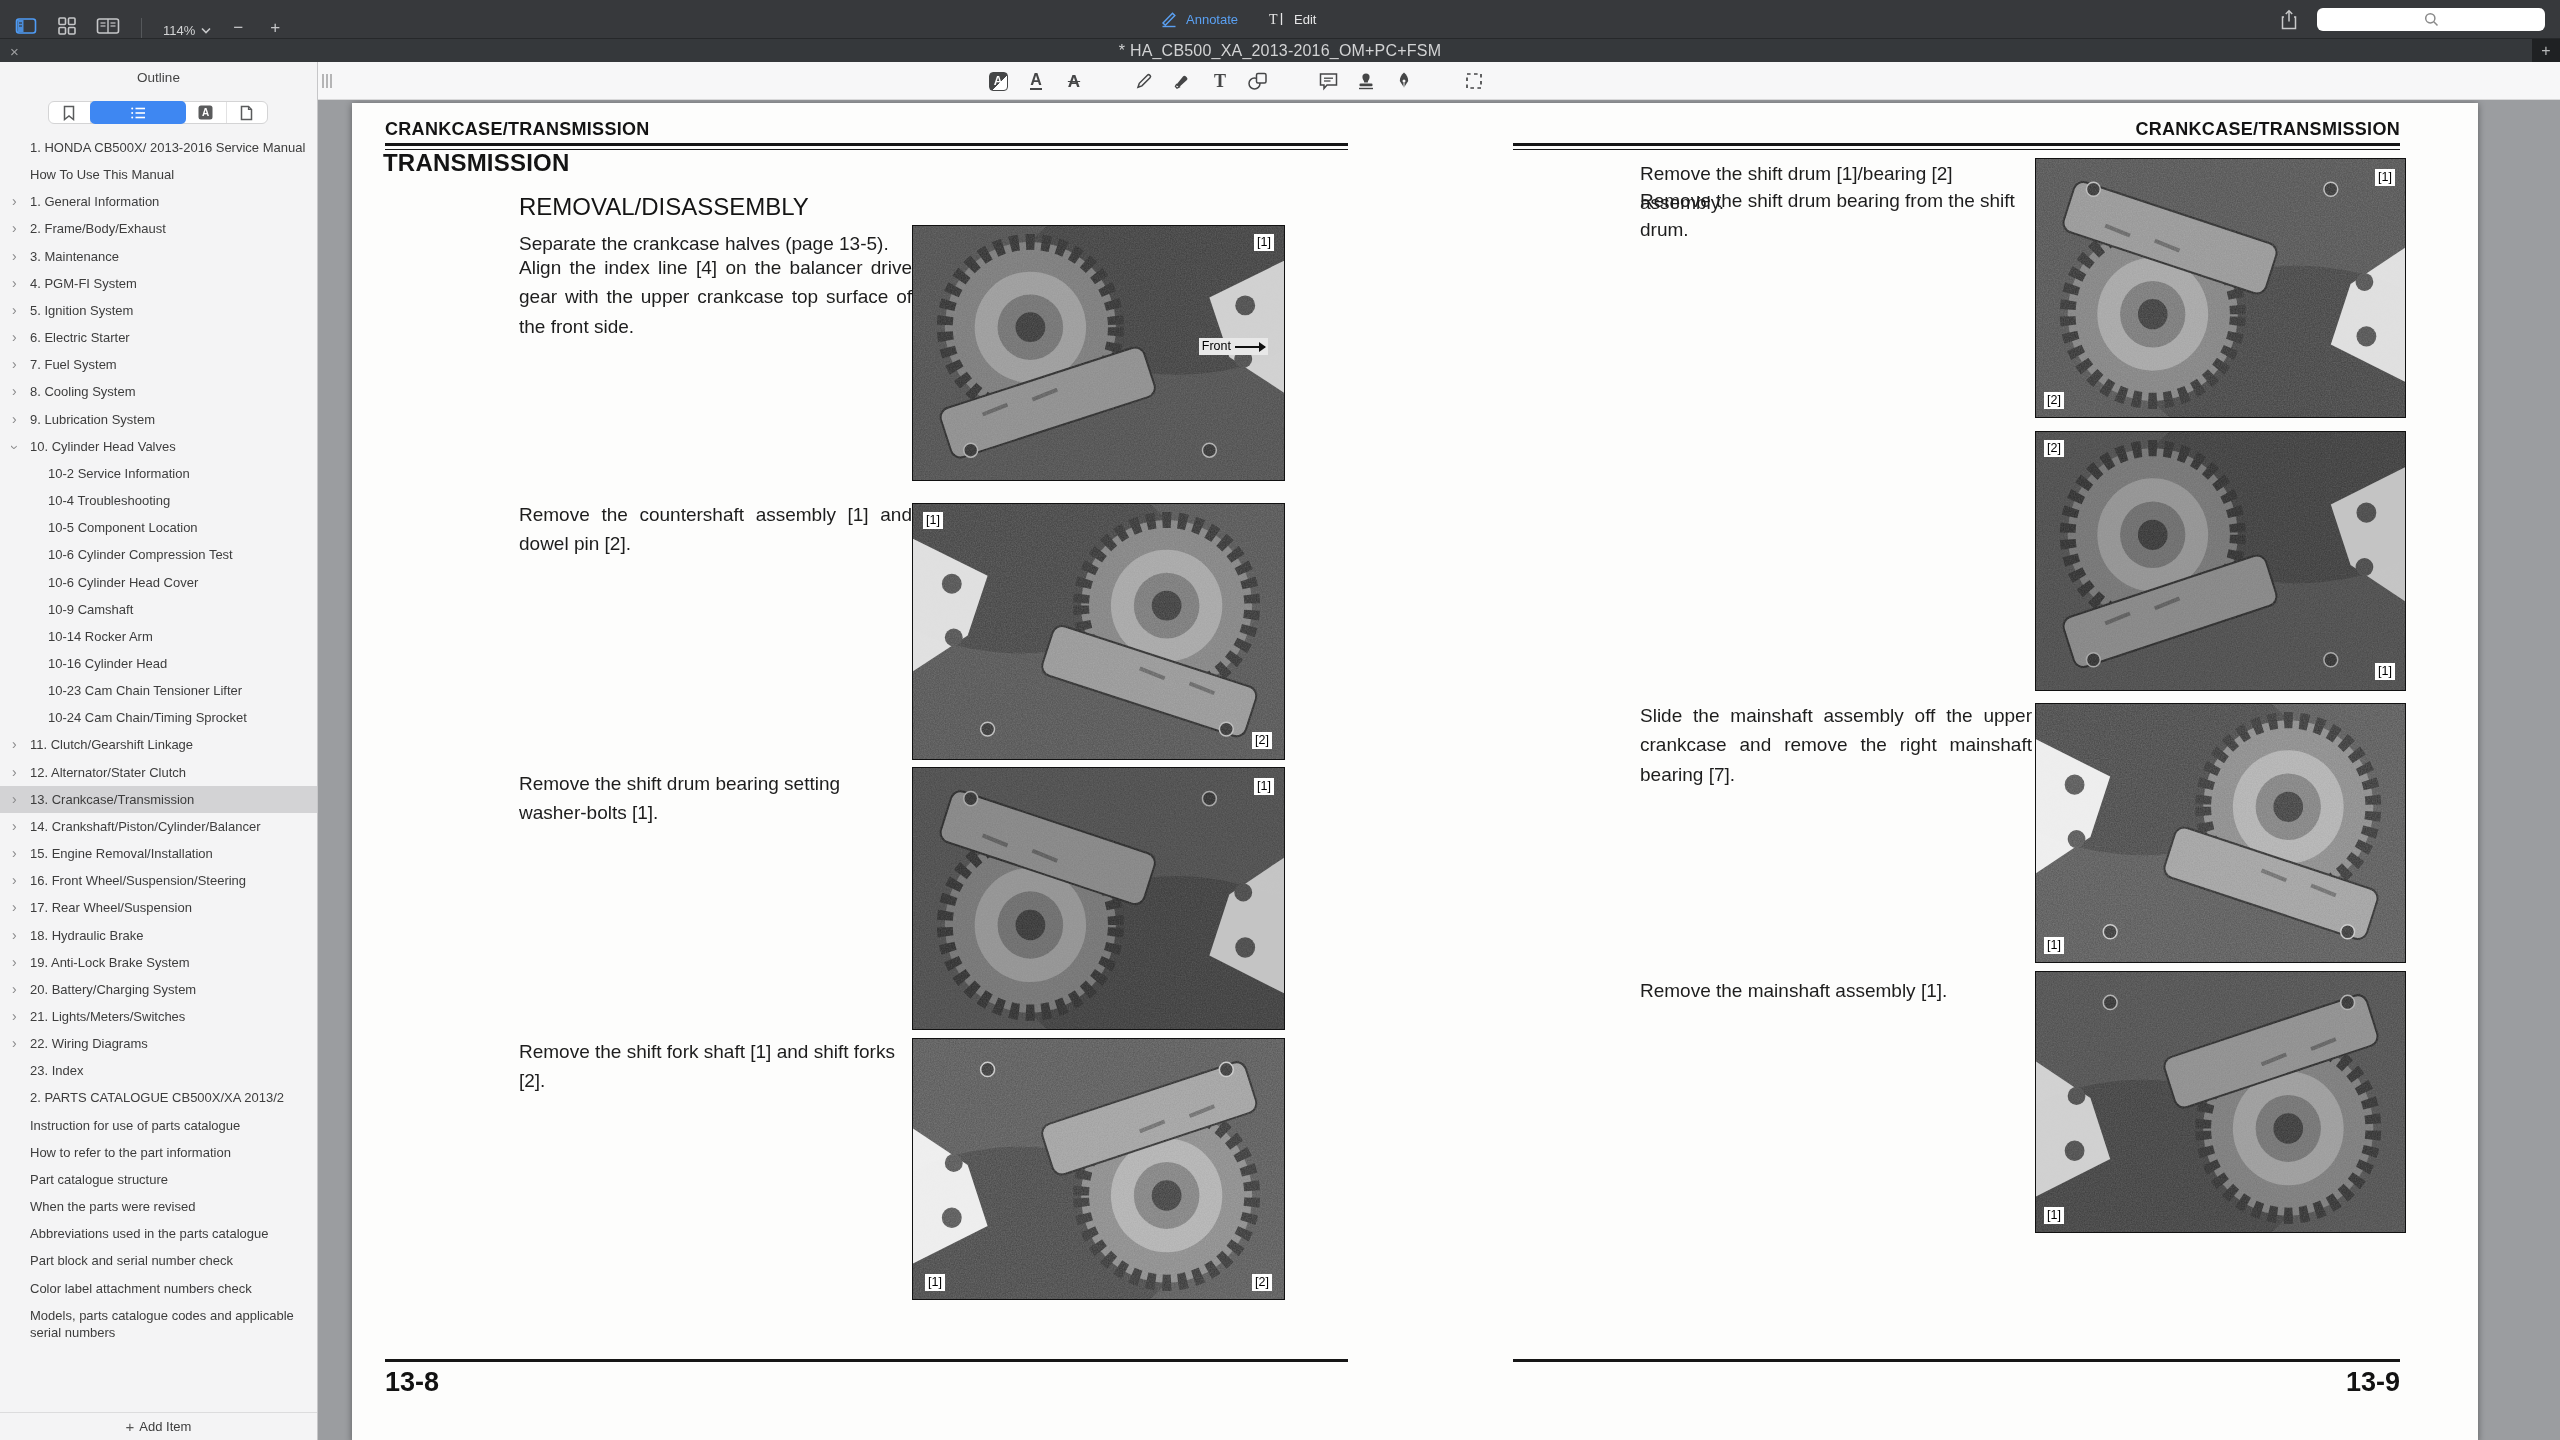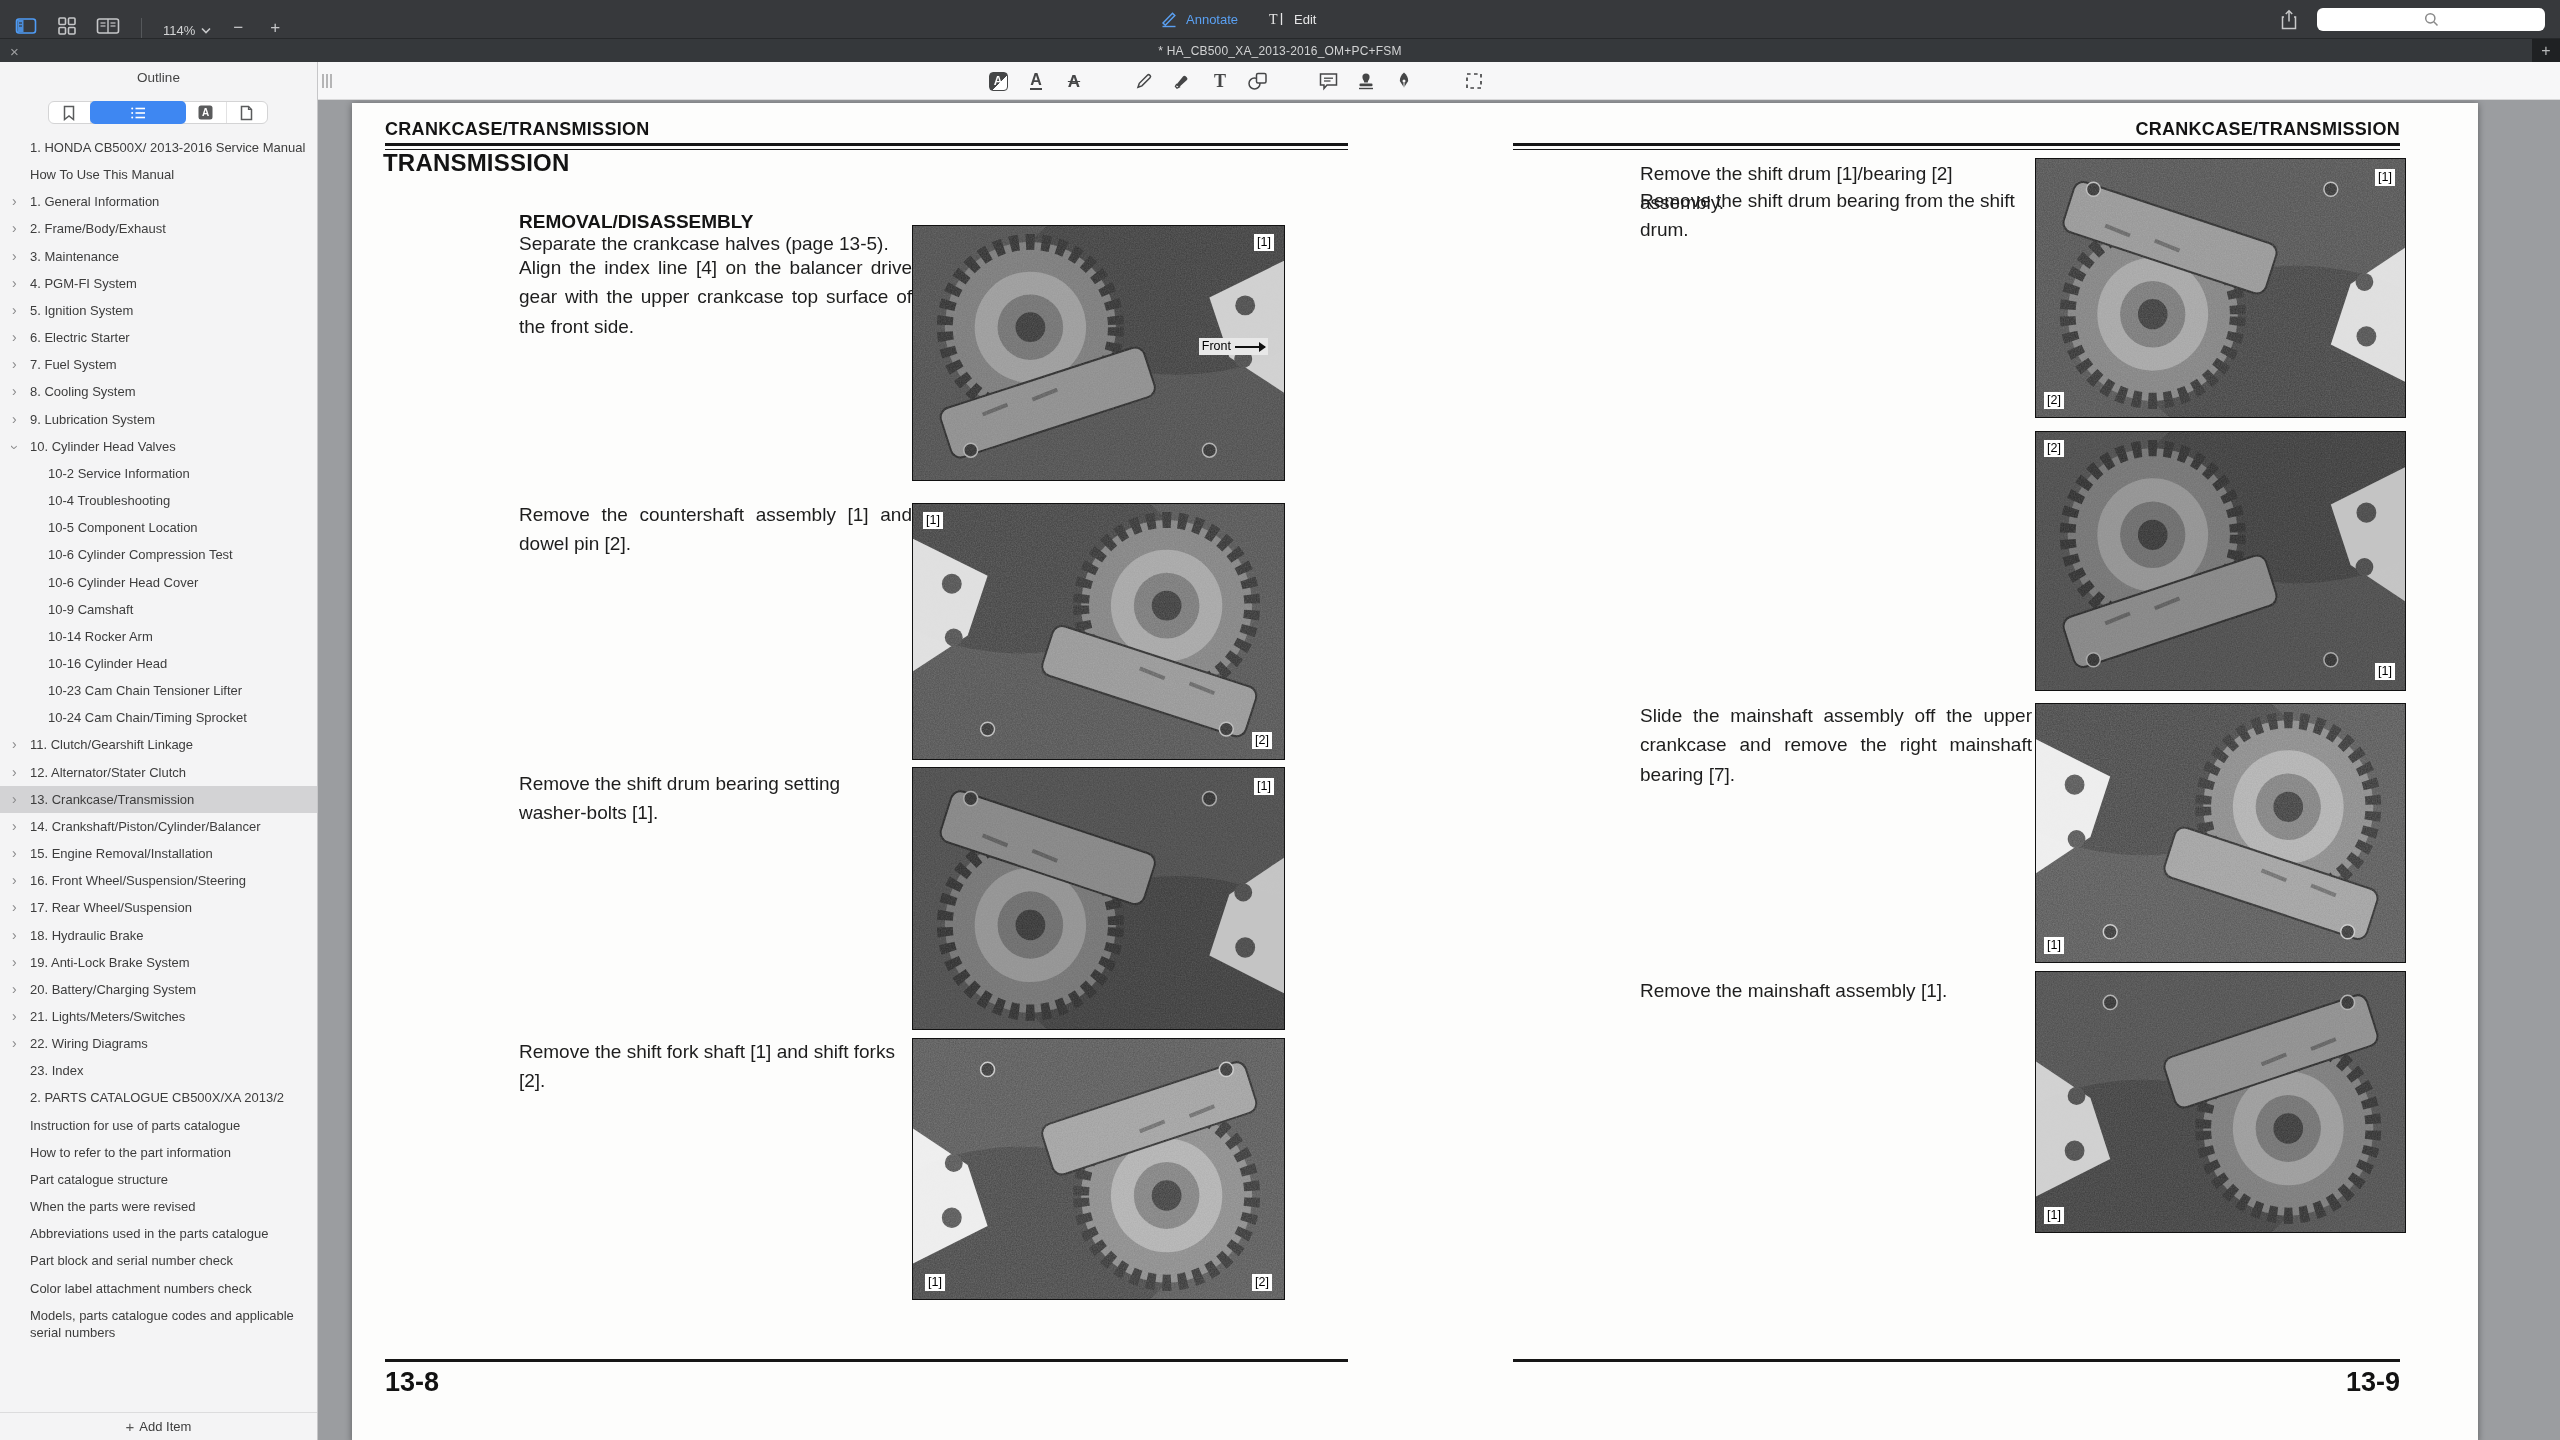--- a/index.html
+++ b/index.html
@@ -17,21 +17,21 @@
   .tb-center{position:absolute;left:1160px;top:0;height:38px;display:flex;align-items:center;gap:30px}
   .mode{display:flex;align-items:center;gap:8px;font-size:13px}
   .mode.annotate{color:#5aa0f2}
   .mode.edit{color:#e6e6e7}
   .tb-right{position:absolute;right:15px;top:0;height:38px;display:flex;align-items:center;gap:16px}
   .searchbox{width:228px;height:23px;background:#fff;border-radius:6px;display:flex;align-items:center;justify-content:center}
 
   .tabbar{position:absolute;left:0;top:38px;right:0;height:24px;background:#35383b;border-top:1px solid #26282a}
   .tab-close{position:absolute;left:10px;top:0;height:24px;display:flex;align-items:center;color:#9fa0a2;font-size:15px}
   .tab-title{position:absolute;left:0;right:0;top:0;height:24px;display:flex;align-items:center;justify-content:center;
-    color:#d2d3d4;font-size:12px;letter-spacing:.2px}
+    color:#d2d3d4;font-size:16px;letter-spacing:.2px}
   .newtab{position:absolute;right:0;top:0;width:28px;height:24px;background:#1f2123;display:flex;align-items:center;justify-content:center;
     color:#b8b9ba;font-size:16px}
 
   
   .main{position:absolute;top:62px;left:0;right:0;bottom:0}
   .sidebar{position:absolute;left:0;top:0;bottom:0;width:318px;background:#f4f4f5;border-right:1px solid #c6c6c8}
   .sb-title{position:absolute;top:8px;left:0;right:0;text-align:center;font-size:13.5px;color:#454545}
   .segctl{position:absolute;left:48px;top:39px;width:220px;height:23px;background:#fff;border:1px solid #d4d4d5;border-radius:6px;display:flex}
   .seg{flex:1;display:flex;align-items:center;justify-content:center;color:#5a5b5c;border-right:1px solid #e2e2e3}
   .seg:last-child{border-right:none}
@@ -61,21 +61,21 @@
   .a-T{font-family:"Liberation Serif",serif;font-size:18px;font-weight:bold;line-height:1}
 
   
   .doc{position:absolute;left:0;top:38px;right:0;bottom:0;background:#9b9da0;overflow:hidden}
   .spread{position:absolute;left:34px;top:3px;width:2126px;height:1339px;background:#fdfdfc;box-shadow:0 1px 7px rgba(0,0,0,.4)}
   .pg-header{position:absolute;top:16px;font-size:18px;font-weight:bold;color:#141414;letter-spacing:.3px}
   .rule-top{position:absolute;top:40px;height:7px;border-top:3px solid #161616;border-bottom:1px solid #161616}
   .rule-bottom{position:absolute;top:1256px;height:3px;background:#161616}
   .pg-num{position:absolute;top:1264px;font-size:27px;font-weight:bold;color:#121212}
   .sec-title{position:absolute;left:31px;top:46px;font-size:24px;font-weight:bold;color:#141414;letter-spacing:.2px}
-  .sub-title{position:absolute;left:167px;top:108px;font-size:19px;font-weight:bold;color:#141414}
+  .sub-title{position:absolute;left:167px;top:90px;font-size:24px;font-weight:normal;color:#141414}
   .step{position:absolute;width:393px;font-size:19px;line-height:1.55;color:#1d1d1d;text-align:justify}
   .step.one{text-align:left}
   .fig{position:absolute;border:1px solid #111;background:#4a4a4a;overflow:hidden}
   .figsvg{position:absolute;inset:0;width:100%;height:100%}
   .fx{transform:scaleX(-1)} .fy{transform:scaleY(-1)} .fxy{transform:scale(-1,-1)}
   .b1{filter:brightness(1.07)} .b2{filter:brightness(.94)} .b3{filter:brightness(1.14)}
   .fig-label{position:absolute;background:#fff;color:#000;font-size:12.5px;line-height:17px;padding:0 3px;white-space:nowrap}
   .fig-label.front{display:flex;align-items:center;gap:4px;background:#e8e8e8}
   .front-arrow{display:inline-block;width:30px;height:2px;background:#111;position:relative}
   .front-arrow:after{content:"";position:absolute;right:-6px;top:-4px;border:5px solid transparent;border-left:7px solid #111}

